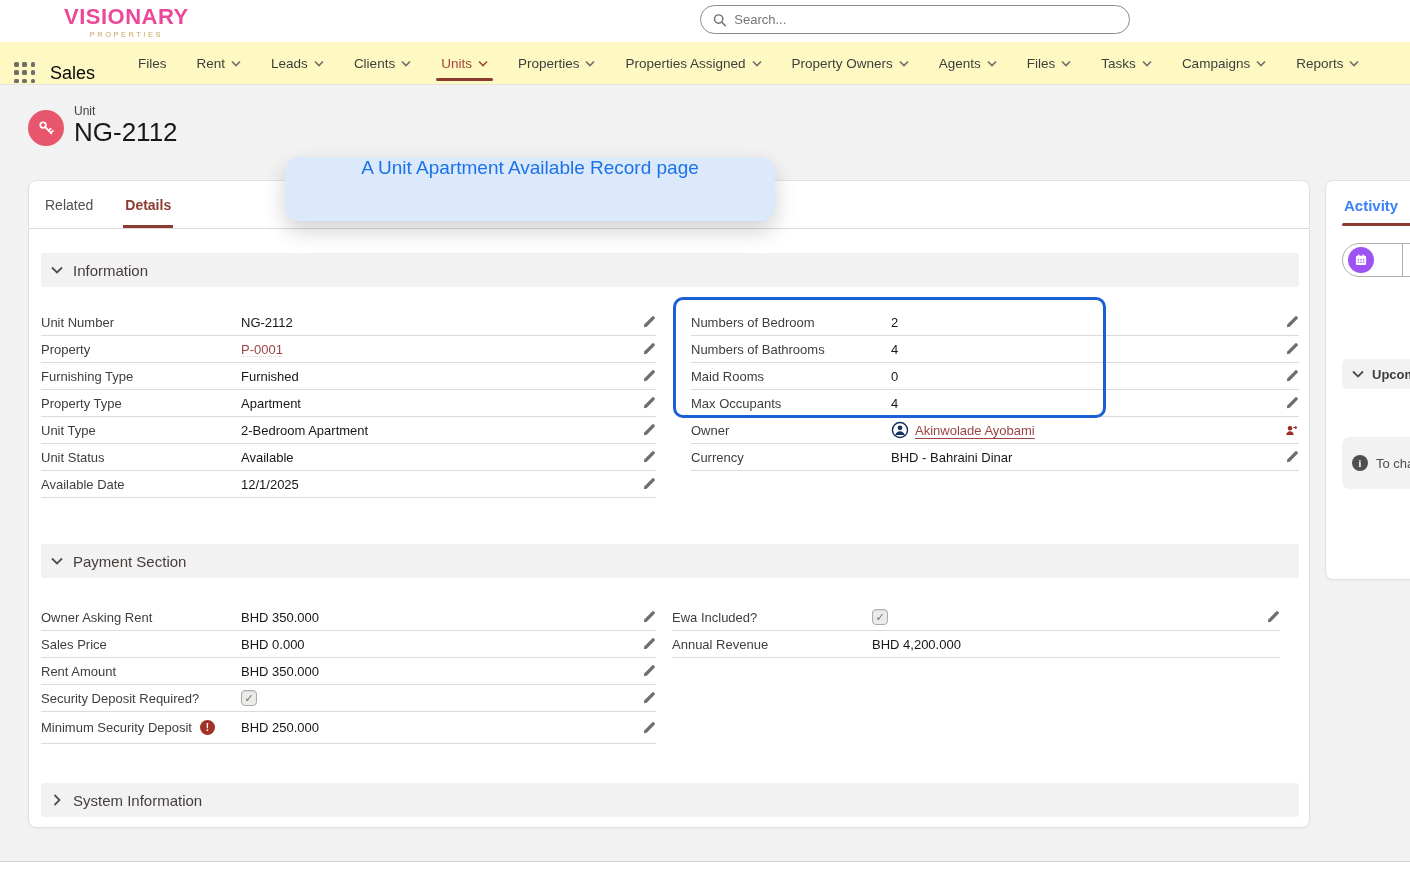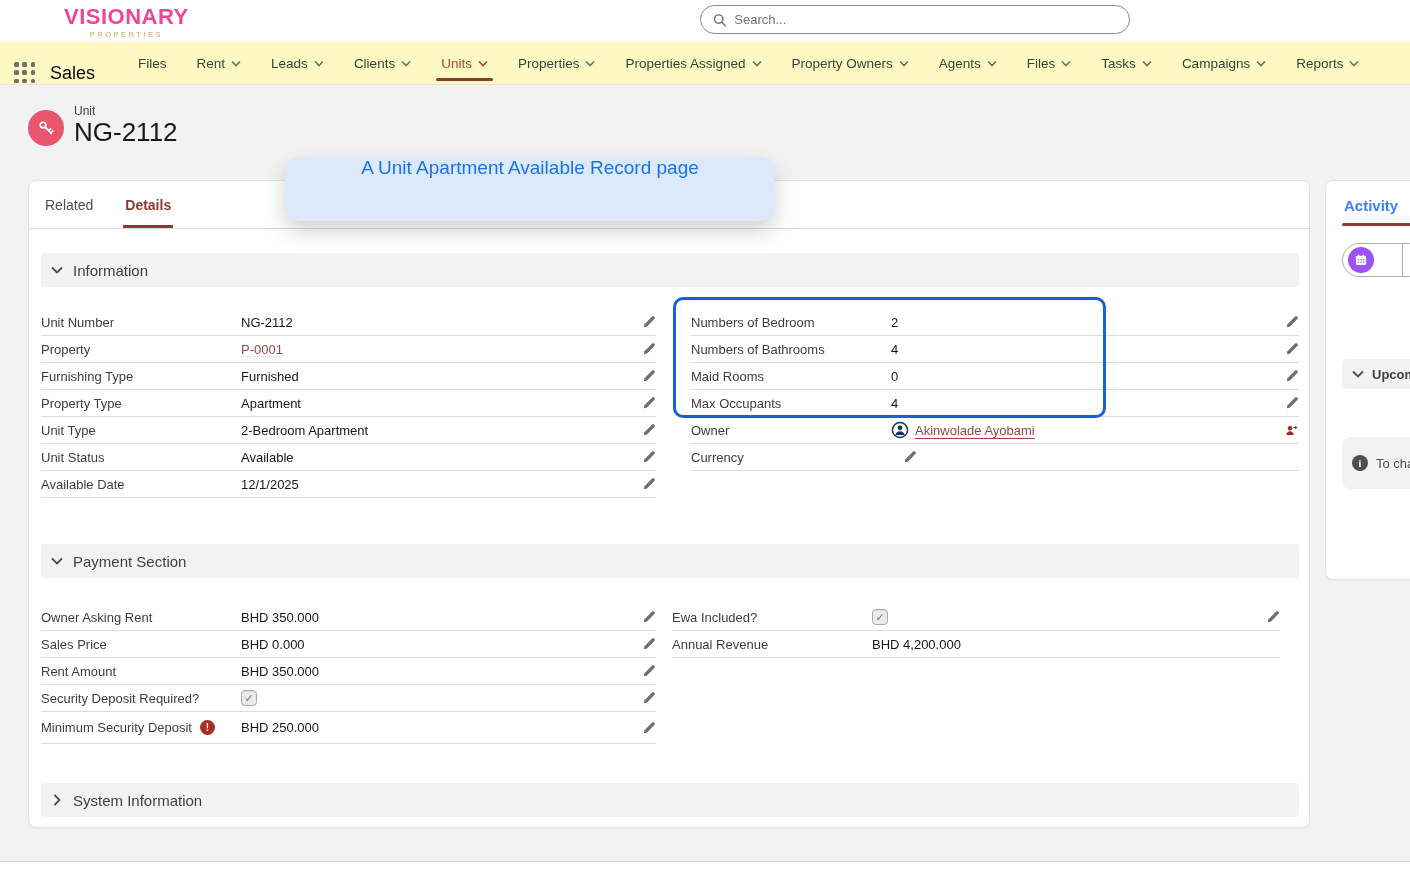--- a/index.html
+++ b/index.html
@@ -368,20 +368,21 @@
         <span class="fedit">
           <svg width="15" height="15" viewBox="0 0 20 20">
             <circle cx="8" cy="7" r="3" fill="#9e2b23"></circle>
             <path d="M3 16c.6-3.4 2.4-5 5-5s4.4 1.6 5 5z" fill="#9e2b23"></path>
             <path d="M12.5 6h4.5 M17 6 l-1.9 -1.9 M17 6 l-1.9 1.9" stroke="#9e2b23" stroke-width="1.4" fill="none"></path>
           </svg>
         </span>
       </div>
       <div class="frow">
         <span class="flabel">Currency</span>
+        <span class="fvalue">BHD - Bahraini Dinar</span>
         <span class="fedit">
             <svg width="14" height="14" viewBox="0 0 16 16">
               <path d="M11.6 1.7a1.5 1.5 0 0 1 2.1 0l.6.6a1.5 1.5 0 0 1 0 2.1l-8.9 8.9-3.3.7.7-3.3z" fill="#706e6b"></path>
             </svg>
           </span>
       </div>
     </div>
   </div>
 
   <div class="sec-bar" style="top:363px;">

